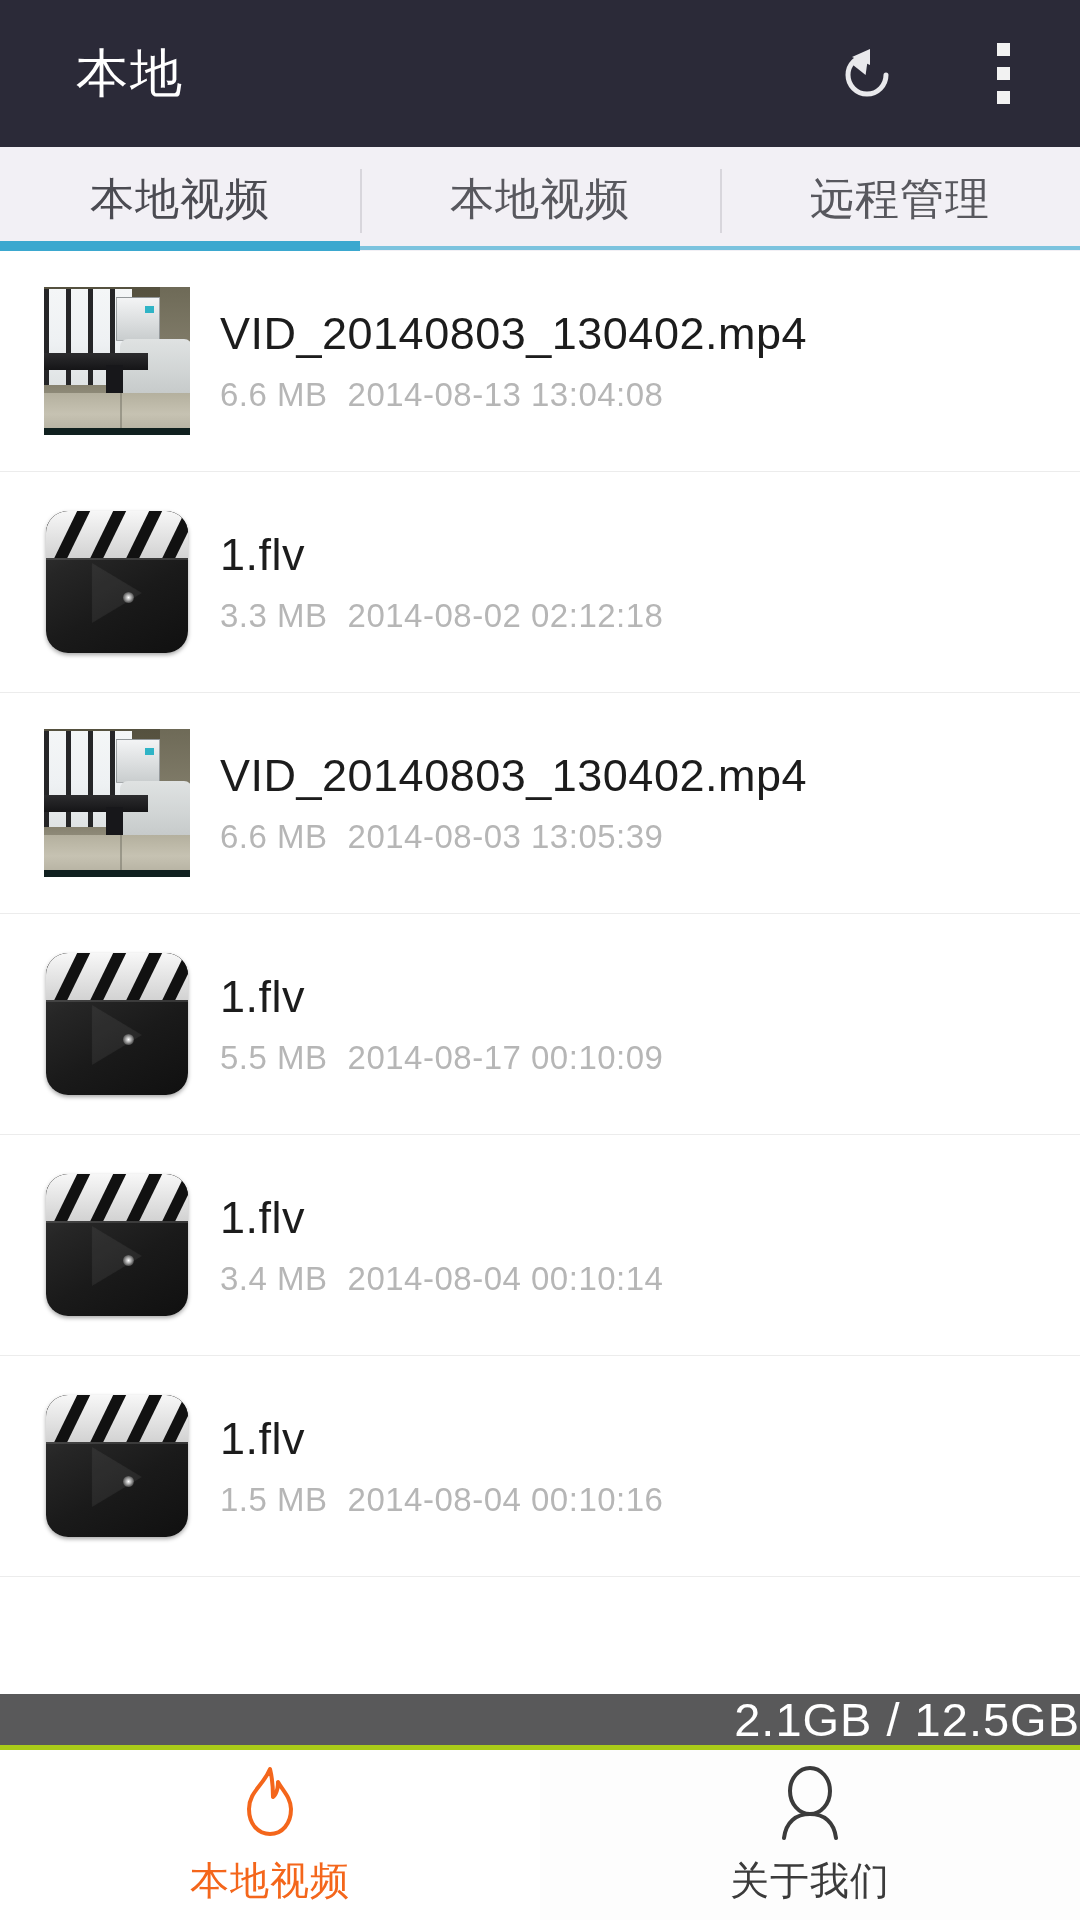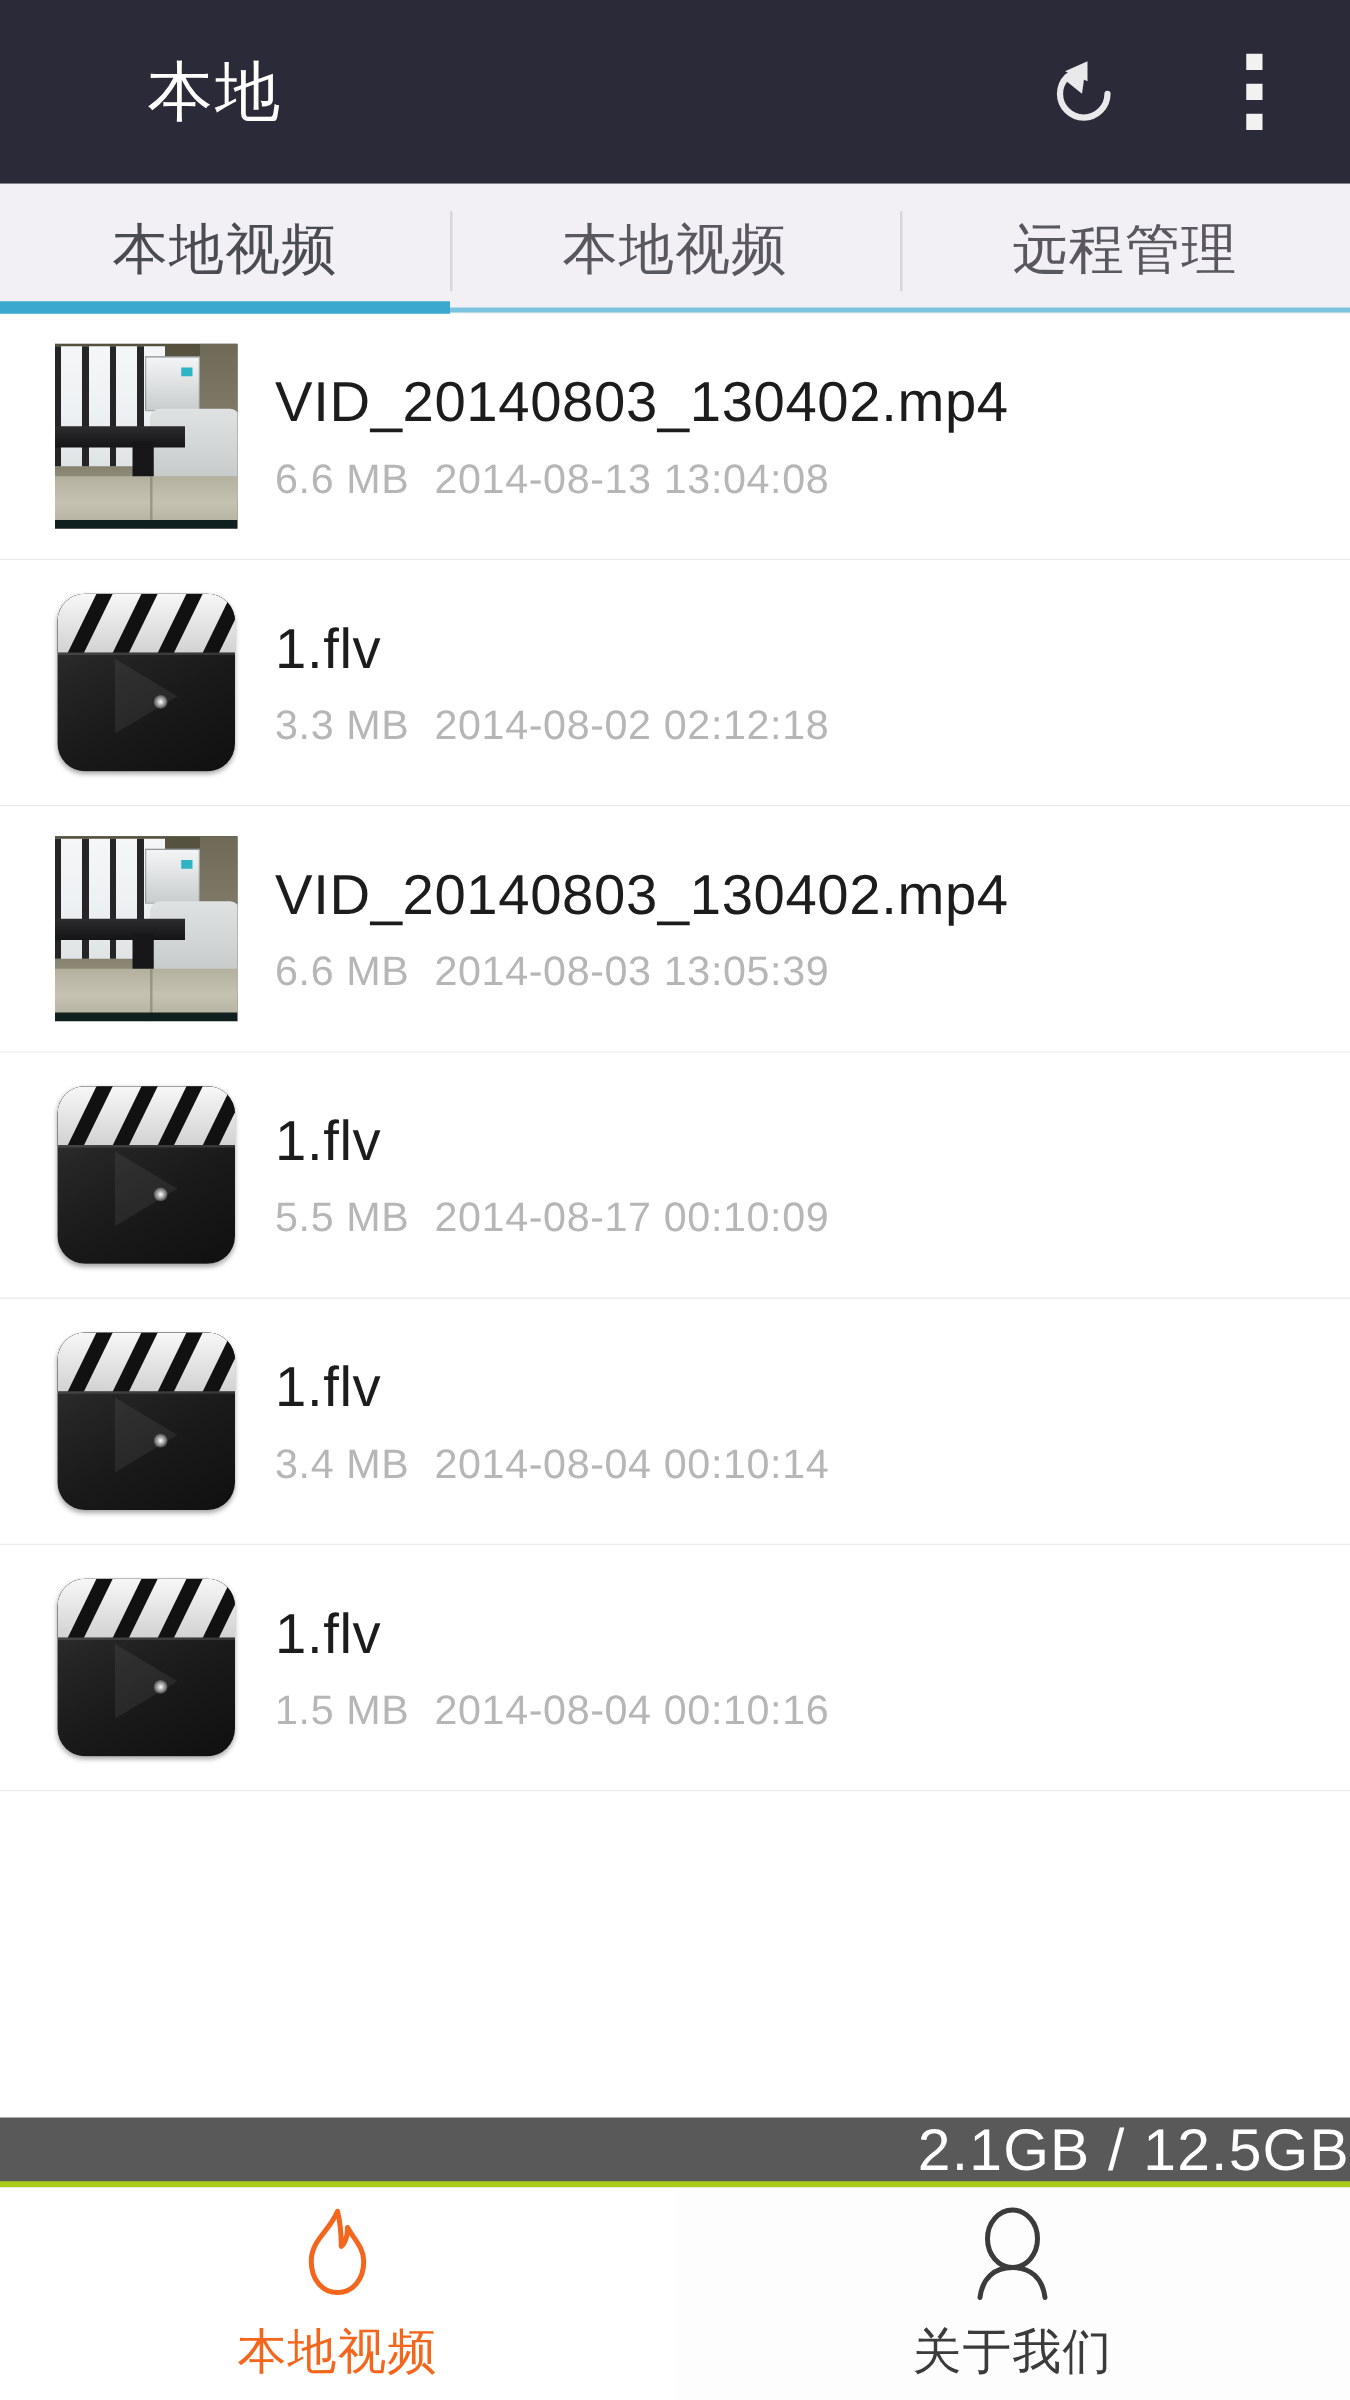--- a/index.html
+++ b/index.html
@@ -17,21 +17,21 @@
     height:147px; flex:0 0 147px;
     background:#2b2a38;
     display:flex; align-items:center;
     padding:0 38px 0 0;
     position:relative;
   }
   .appbar-title {
     color:#ffffff;
     font-size:52px;
     letter-spacing:2px;
-    margin-left:118px;
+    margin-left:76px;
     font-weight:400;
     white-space:nowrap;
   }
   .appbar-actions { margin-left:auto; display:flex; align-items:center; gap:58px; }
   .icon-btn { width:78px; height:78px; display:flex; align-items:center; justify-content:center; }
   .dots { display:flex; flex-direction:column; align-items:center; gap:11px; }
   .dots span { display:block; width:13px; height:13px; background:#f2f2f2; }
 
   
   .tabbar {
@@ -53,21 +53,21 @@
     width:2px; background:#d8d6dc;
   }
   .tab.active { color:#4b4b52; }
   .tab-underline { position:absolute; left:0; bottom:0; height:10px; width:100%; }
   .tab-underline .seg-active { position:absolute; left:0; width:33.33%; height:10px; background:#3ba8cf; }
   .tab-underline .seg-rest { position:absolute; left:33.33%; width:66.67%; height:4px; bottom:1px; background:#7cc3de; }
 
   
   .list { flex:1 1 auto; overflow:hidden; background:#ffffff; }
   .row {
-    height:197px;
+    height:221px;
     display:flex; align-items:center;
     border-bottom:1px solid #ececec;
     padding-left:44px;
   }
   .thumb-wrap { width:146px; height:146px; flex:0 0 146px; display:flex; align-items:center; justify-content:center; }
 
   
   .thumb-photo {
     width:146px; height:148px;
     position:relative; overflow:hidden;

